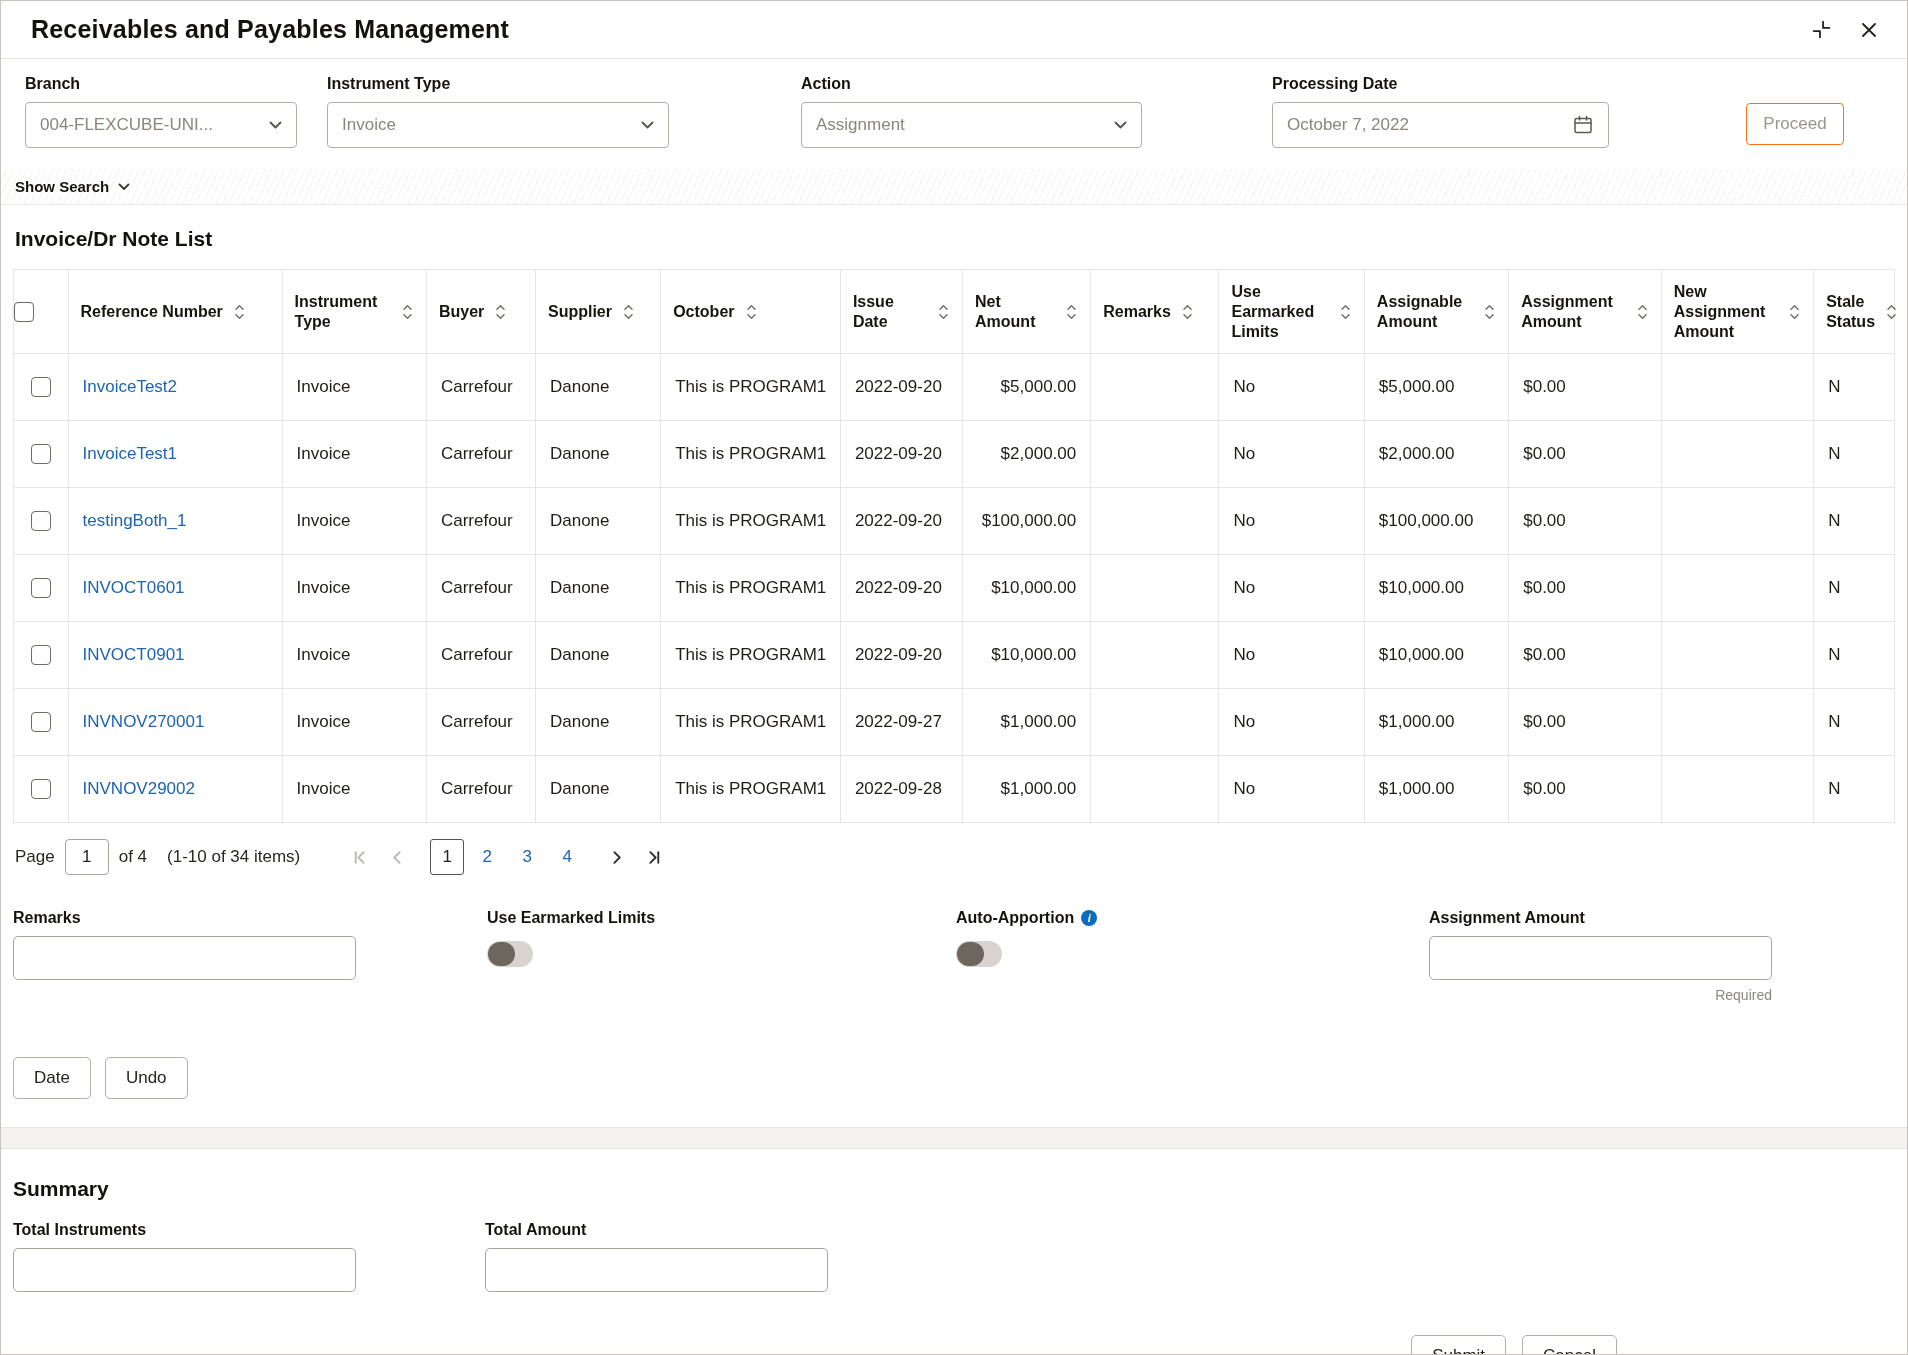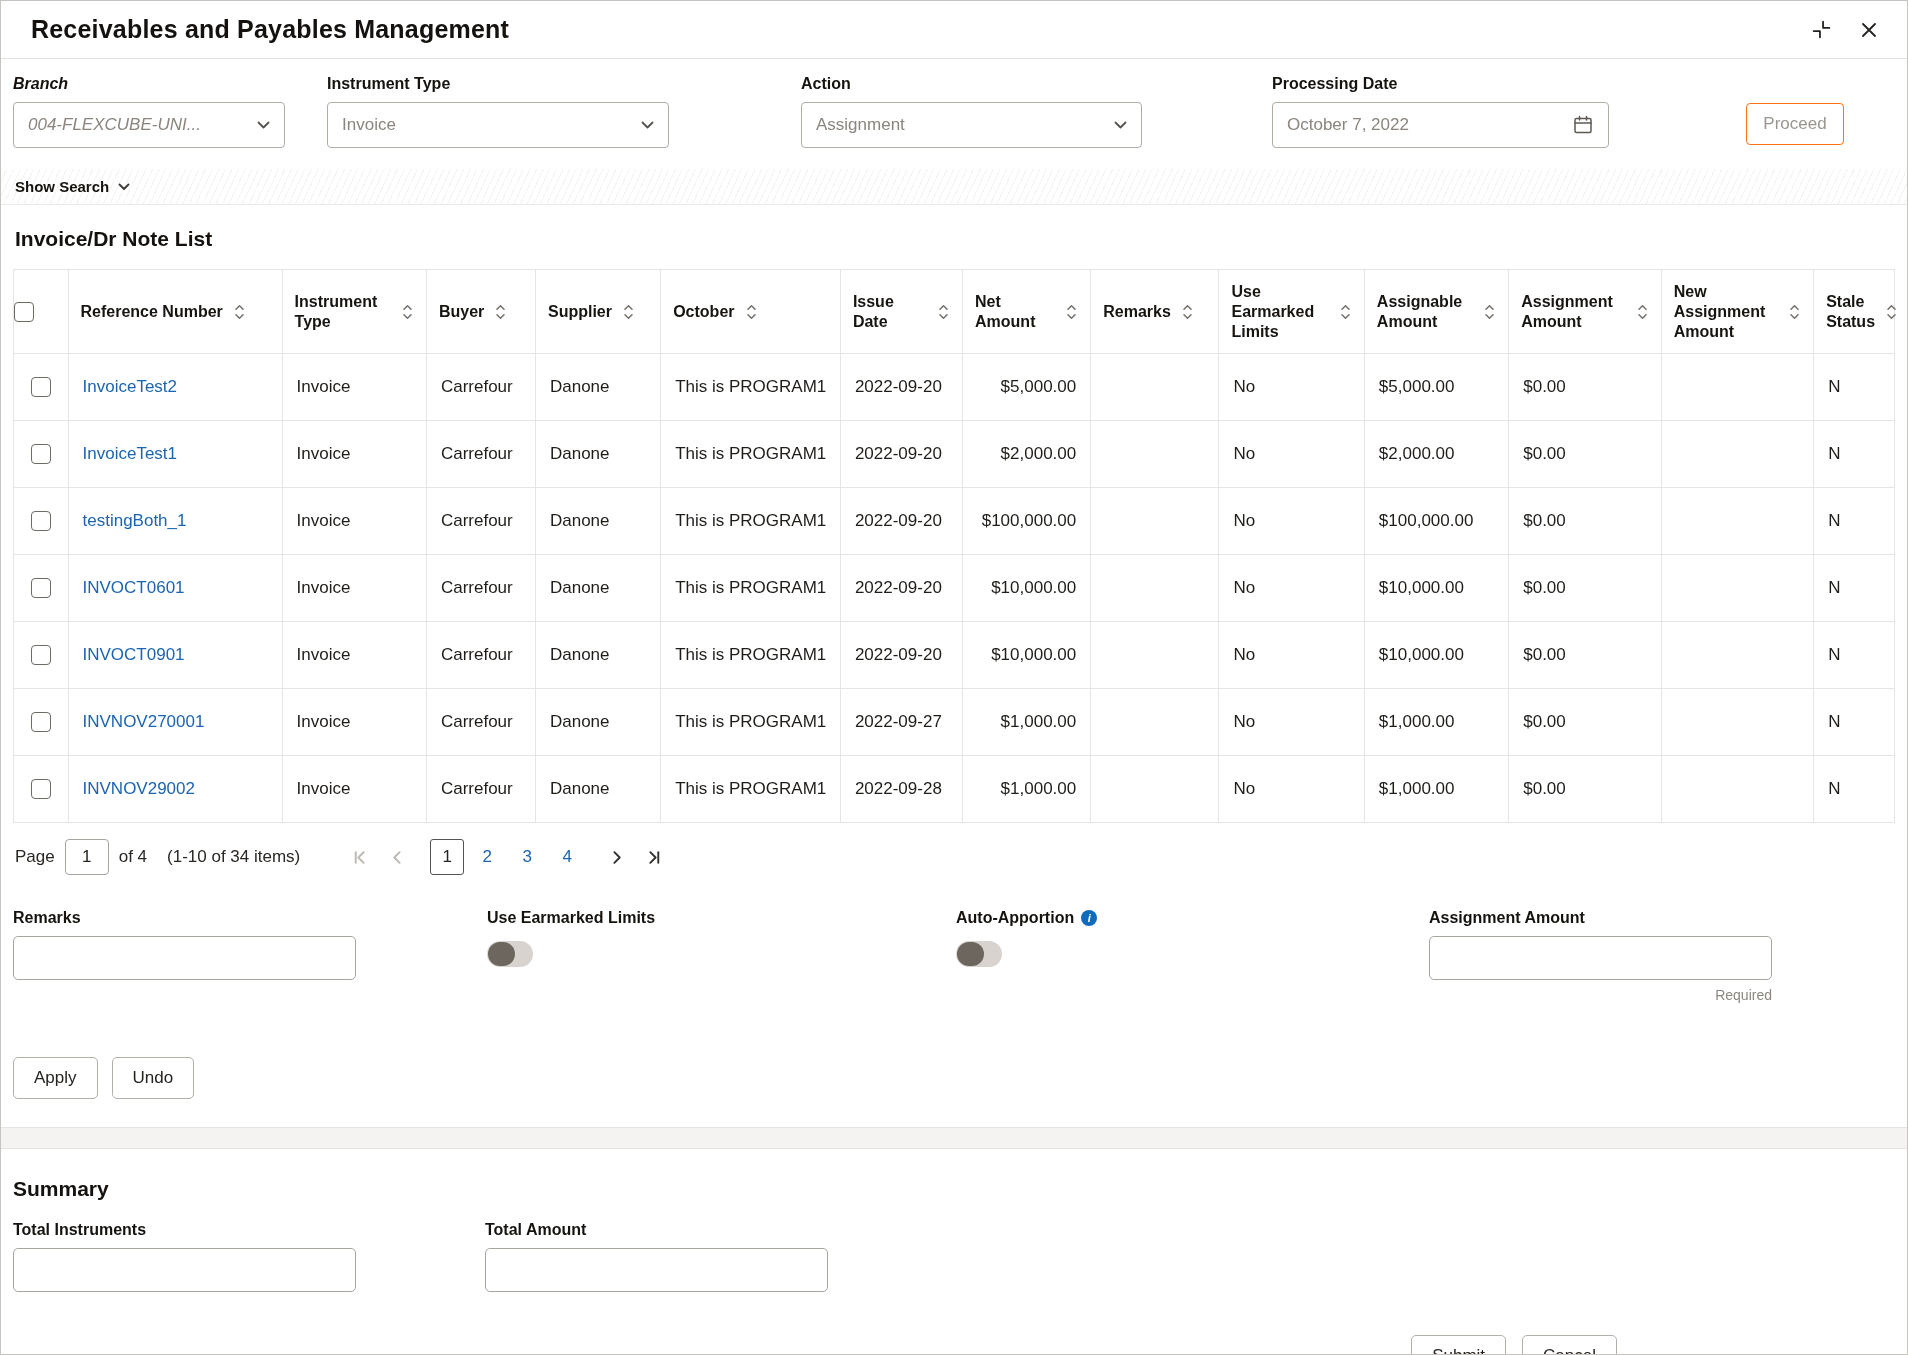--- a/index.html
+++ b/index.html
@@ -29,21 +29,21 @@
   
   .filter-bar{position:relative;height:110px;}
   .f-label{display:block;font-size:16px;font-weight:700;color:#16130f;margin-bottom:9px;}
   .select,.date-box{
     height:46px;border:1px solid #b2aca6;border-radius:4px;background:#fff;
     display:flex;align-items:center;justify-content:space-between;
     padding:0 14px;cursor:pointer;
   }
   .select-value{font-size:17px;color:#8b857e;white-space:nowrap;overflow:hidden;text-overflow:ellipsis;}
   .chevron,.cal{display:inline-flex;flex:0 0 auto;margin-left:10px;}
-  .f-branch{position:absolute;left:12px;top:16px;width:272px;font-style:italic;}
+  .f-branch{position:absolute;left:24px;top:16px;width:272px;}
   .f-instrument{position:absolute;left:326px;top:16px;width:342px;}
   .f-action{position:absolute;left:800px;top:16px;width:341px;}
   .f-date{position:absolute;left:1271px;top:16px;width:337px;}
   .proceed-btn{
     position:absolute;left:1745px;top:44px;width:98px;height:42px;
     background:#fff;border:1px solid #f97316;border-radius:4px;
     font-family:inherit;font-size:17px;color:#9b958f;cursor:pointer;
   }
   
   .search-strip{
@@ -547,21 +547,21 @@
         </div>
     </div>
     <div class="af-amount">
       <label class="f-label">Assignment Amount</label>
       <input class="text-input" value="" style="">
       <div class="required-hint">Required</div>
     </div>
   </section>
 
   <div class="action-row">
-    <button class="btn">Apply</button>
+    <button class="btn">Date</button>
     <button class="btn">Undo</button>
   </div>
 
   <div class="section-separator"></div>
 
   <section class="summary">
     <h2 class="summary-title">Summary</h2>
     <div class="sum-instruments">
       <label class="f-label">Total Instruments</label>
       <input class="text-input" value="" style="">

